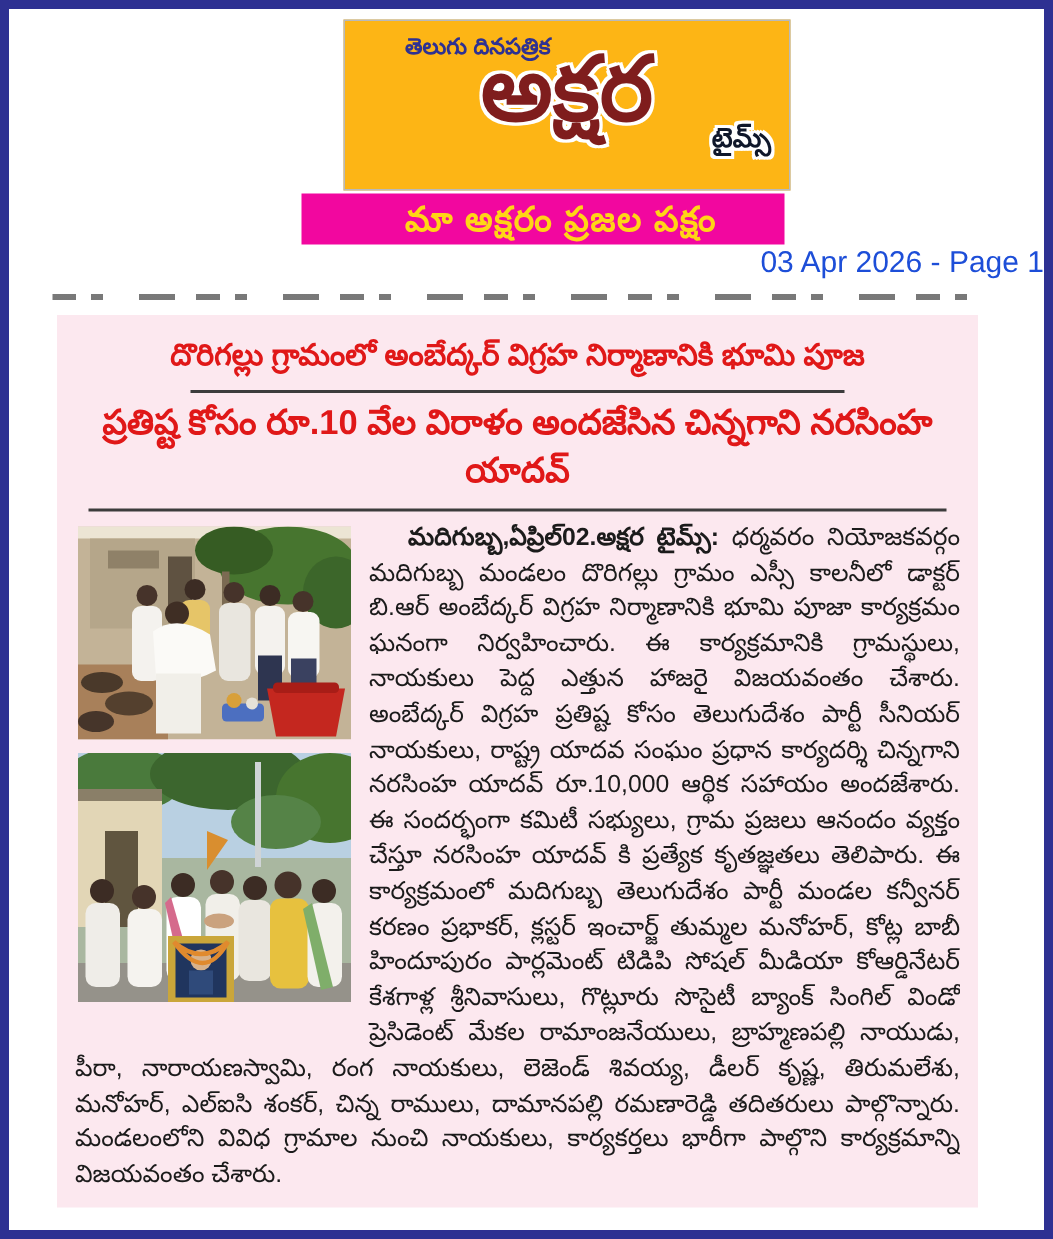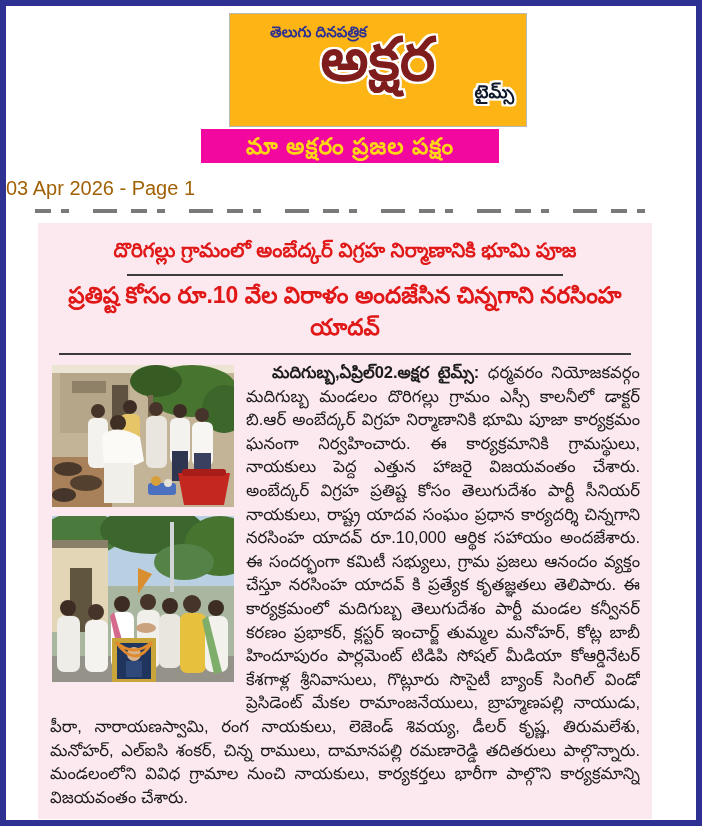--- a/index.html
+++ b/index.html
@@ -25,24 +25,25 @@
   }
   .logo-sub{
     position:absolute;bottom:19px;right:12px;font-size:18px;font-weight:800;color:#0f172a;
     text-shadow:-2px 0 0 #fff,2px 0 0 #fff,0 -2px 0 #fff,0 2px 0 #fff,
                 -2px -2px 0 #fff,2px 2px 0 #fff,-2px 2px 0 #fff,2px -2px 0 #fff;
   }
   .banner{
     width:298px;height:34px;margin-top:2px;background:#f2079f;
     color:#ffd516;font-size:23px;font-weight:800;text-align:center;line-height:34px;
     letter-spacing:1px;
+    padding-left:24px;
   }
   
   .site-url{margin-top:7px;text-align:center;font-size:20px;color:#141414;}
-  .date-page{margin-top:14px;text-align:left;font-size:20px;color:#a16207;}
+  .date-page{margin-top:1px;text-align:right;font-size:20px;color:#1d4ed8;}
   
   .crop-strip{
     width:632px;height:4px;margin:9px auto 0;opacity:.75;
     background-image:repeating-linear-gradient(90deg,
       #4c4c4c 0 16px,transparent 16px 26px,
       #4c4c4c 26px 34px,transparent 34px 58px,
       #4c4c4c 58px 82px,transparent 82px 96px);
   }
   
   .article{

